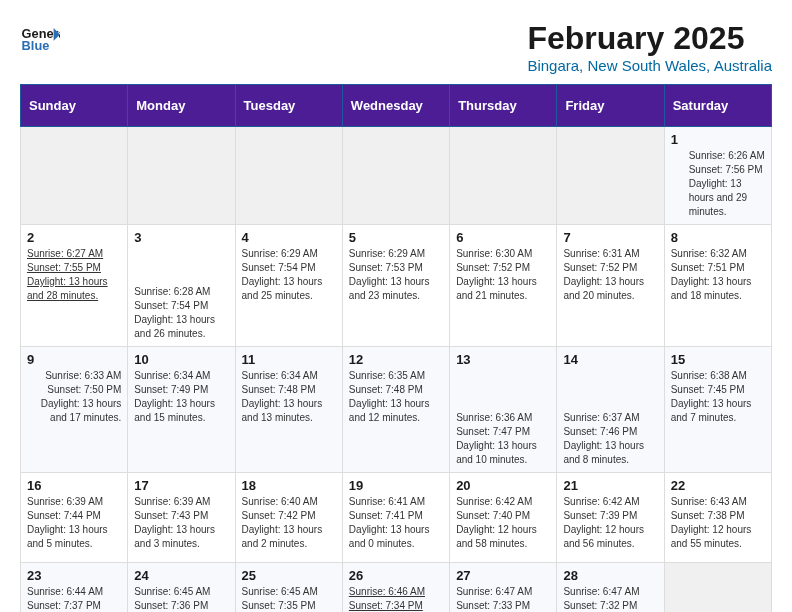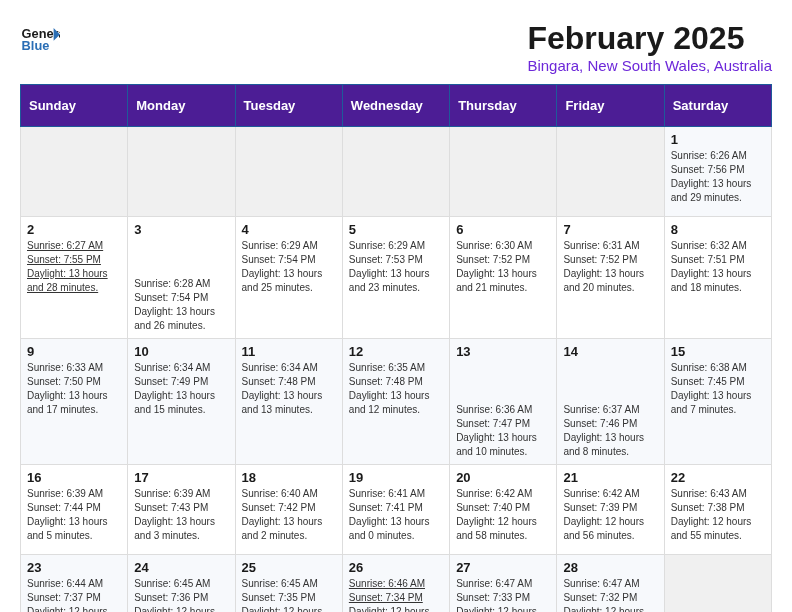--- a/index.html
+++ b/index.html
@@ -27,21 +27,21 @@
     }
     .title-block {
     }
     .month-year {
       font-size: 32px;
       font-weight: bold;
       color: #1a1a1a;
     }
     .location {
       font-size: 15px;
-      color: #6d28d9;
+      color: #0369a1;
     }
     .calendar {
       width: 100%;
       border-collapse: collapse;
       border: 1px solid #ccc;
     }
     .calendar th {
       background: #4c1d95;
       color: #fff;
       font-size: 13px;
@@ -114,21 +114,21 @@
   <tbody id="calendar-body">
   <tr>
         <td class="empty"></td>
         <td class="empty"></td>
         <td class="empty"></td>
         <td class="empty"></td>
         <td class="empty"></td>
         <td class="empty"></td>
         <td>
           <span class="day-num">1</span>
-          <div class="day-info" style="white-space: pre-line;">Sunrise: 6:26 AM
+          <div class="day-info" style="white-space: pre-line; margin-left: 18px;">Sunrise: 6:26 AM
 Sunset: 7:56 PM
 Daylight: 13 hours and 29 minutes.</div>
         </td>
       </tr>
       <tr>
         <td>
           <span class="day-num">2</span>
           <div class="day-info" style="white-space: pre-line; text-decoration: underline;">Sunrise: 6:27 AM
 Sunset: 7:55 PM
 Daylight: 13 hours and 28 minutes.</div>
@@ -166,21 +166,21 @@
         <td>
           <span class="day-num">8</span>
           <div class="day-info" style="white-space: pre-line;">Sunrise: 6:32 AM
 Sunset: 7:51 PM
 Daylight: 13 hours and 18 minutes.</div>
         </td>
       </tr>
       <tr>
         <td>
           <span class="day-num">9</span>
-          <div class="day-info" style="white-space: pre-line;">Sunrise: 6:33 AM
+          <div class="day-info" style="white-space: pre-line; text-align: right;">Sunrise: 6:33 AM
 Sunset: 7:50 PM
 Daylight: 13 hours and 17 minutes.</div>
         </td>
         <td>
           <span class="day-num">10</span>
           <div class="day-info" style="white-space: pre-line;">Sunrise: 6:34 AM
 Sunset: 7:49 PM
 Daylight: 13 hours and 15 minutes.</div>
         </td>
         <td>

